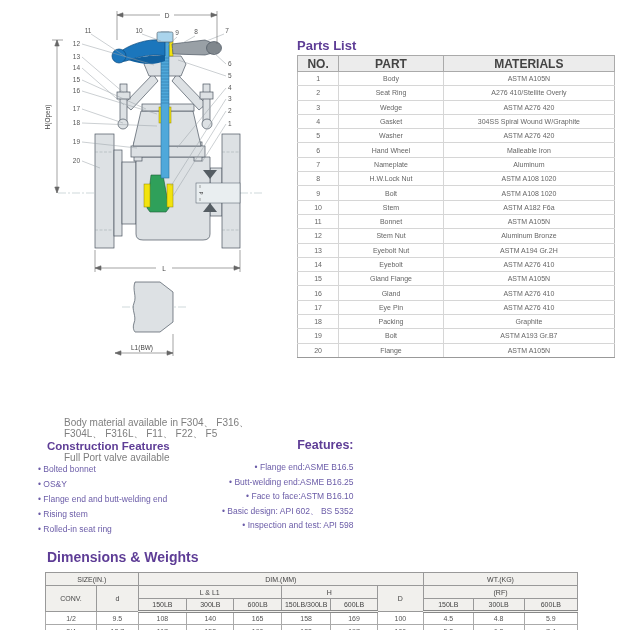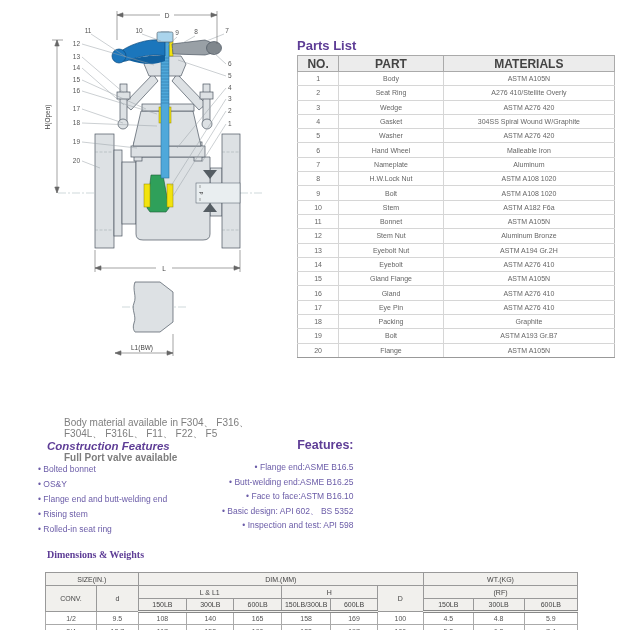--- a/index.html
+++ b/index.html
@@ -8,46 +8,46 @@
   .sec-title { color:var(--accent); font-weight:bold; }
 
   
   #diagram { position:absolute; left:0; top:0; }
   .callout { font-size:6.5px; fill:#555; }
   .dimtxt  { font-size:6.5px; fill:#444; }
 
   
   .notes { position:absolute; left:64px; top:373px; width:232px; color:#7e7e7e;
            font-size:10px; line-height:11px;margin-top:44px; }
-  .notes p + p { margin-top:13px;font-weight:bold; }
+  .notes p + p { margin-top:13px; }
 
   
   .parts { position:absolute; left:297px; top:38px; width:318px; }
   .parts h2 { font-size:13px; margin-bottom:2px; }
   table.pl { width:100%; border-collapse:collapse; table-layout:fixed; }
   .pl th { background:#ececec; color:#444; font-size:12px; font-weight:bold;
            height:16px; border:1px solid #aaa; }
   .pl td { color:#666; font-size:7px; text-align:center; height:14.3px;
            border:1px solid #d6d6d6; border-top:none; overflow:hidden; white-space:nowrap; }
   .pl tr td:first-child { border-left:1px solid #bbb; }
   .pl tr td:last-child  { border-right:1px solid #bbb; }
   .pl tbody tr:last-child td { border-bottom:1px solid #999; }
 
   
   .cf { position:absolute; left:38px;  top:440px; }
   .ft { position:absolute; left:222px; top:438px;text-align:right; }
-  .cf h2 { font-size:11.5px; margin:0 0 10px 9px;font-style:italic; }
+  .cf h2 { font-size:11.5px; margin:0 0 10px 9px; }
   .ft h2 { font-size:12.5px; margin:0 0 8px 9px; }
   .cf ul,.ft ul { list-style:none; }
   .cf li,.ft li { font-size:8.5px; color:var(--feature_text); line-height:15px; }
   .ft li { line-height:14.5px; }
   .cf li::before,.ft li::before { content:"• "; }
 
   
-  .dims-title { position:absolute; left:47px; top:549px; font-size:10px;font-family:Liberation Serif, serif; }
+  .dims-title { position:absolute; left:47px; top:549px; font-size:14px; }
   .dims { position:absolute; left:45px; top:572px; width:533px; }
   table.dw { width:100%; border-collapse:collapse; table-layout:fixed;
              font-size:7px; color:#555; }
   .dw th { background:#f1f0ed; color:#444; font-weight:normal; font-size:7px;
            height:13px; border:1px solid #999; }
   .dw td { background:#fff; text-align:center; height:13px; border:1px solid #aaa; }
   .dw thead tr:last-child th { border-bottom:3px double #888; }
 </style>
 </head>
 <body>

